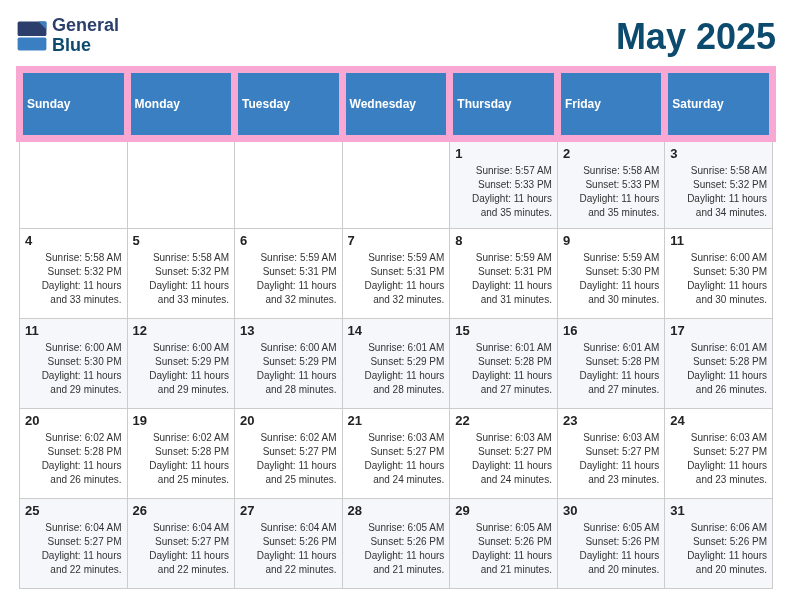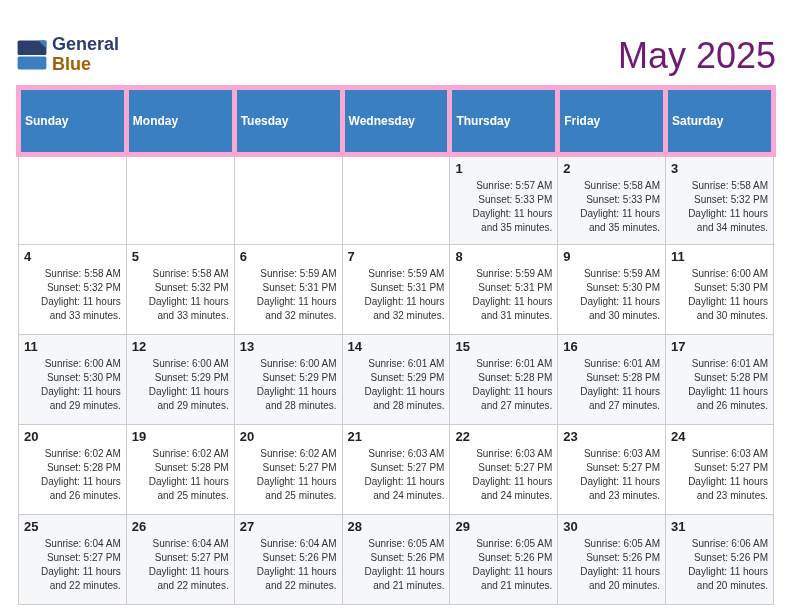--- a/index.html
+++ b/index.html
@@ -8,63 +8,62 @@
       background: #fff;
       width: 792px;
       min-height: 612px;
       padding: 16px;
     }
     .header-area {
       display: flex;
       justify-content: space-between;
       align-items: flex-start;
       margin-bottom: 8px;
-      margin-top: 19px;
     }
     .logo {
       display: flex;
       align-items: center;
       gap: 4px;
     }
     .logo-text {
       font-size: 18px;
       font-weight: bold;
       line-height: 1.1;
     }
     .logo-general { color: #2c3e6b; }
-    .logo-blue { color: #a16207; }
+    .logo-blue { color: #0c4a6e; }
     .logo-icon {
       width: 32px;
       height: 32px;
     }
     .title-area {
       text-align: right;
     }
     .month-title {
       font-size: 36px;
-      font-weight: normal;
-      color: #701a75;
+      font-weight: bold;
+      color: #0c4a6e;
     }
     .location-title {
       font-size: 14px;
       color: #444;
       font-weight: bold;
     }
     table {
       width: 100%;
       border-collapse: collapse;
       font-size: 10.5px;
     }
     thead tr th {
       background-color: #3a7fc1;
       color: #fff;
       padding: 24px 4px;
       text-align: left;
       font-size: 12px;
-      border: 5px solid #f9a8d4;
+      border: 7px solid #f9a8d4;
     }
     tbody tr td {
       border: 1px solid #ccc;
       vertical-align: top;
       padding: 4px 5px;
       height: 90px;
       width: 108px;
       background: #fff;
     }
     tbody tr:nth-child(odd) td {

